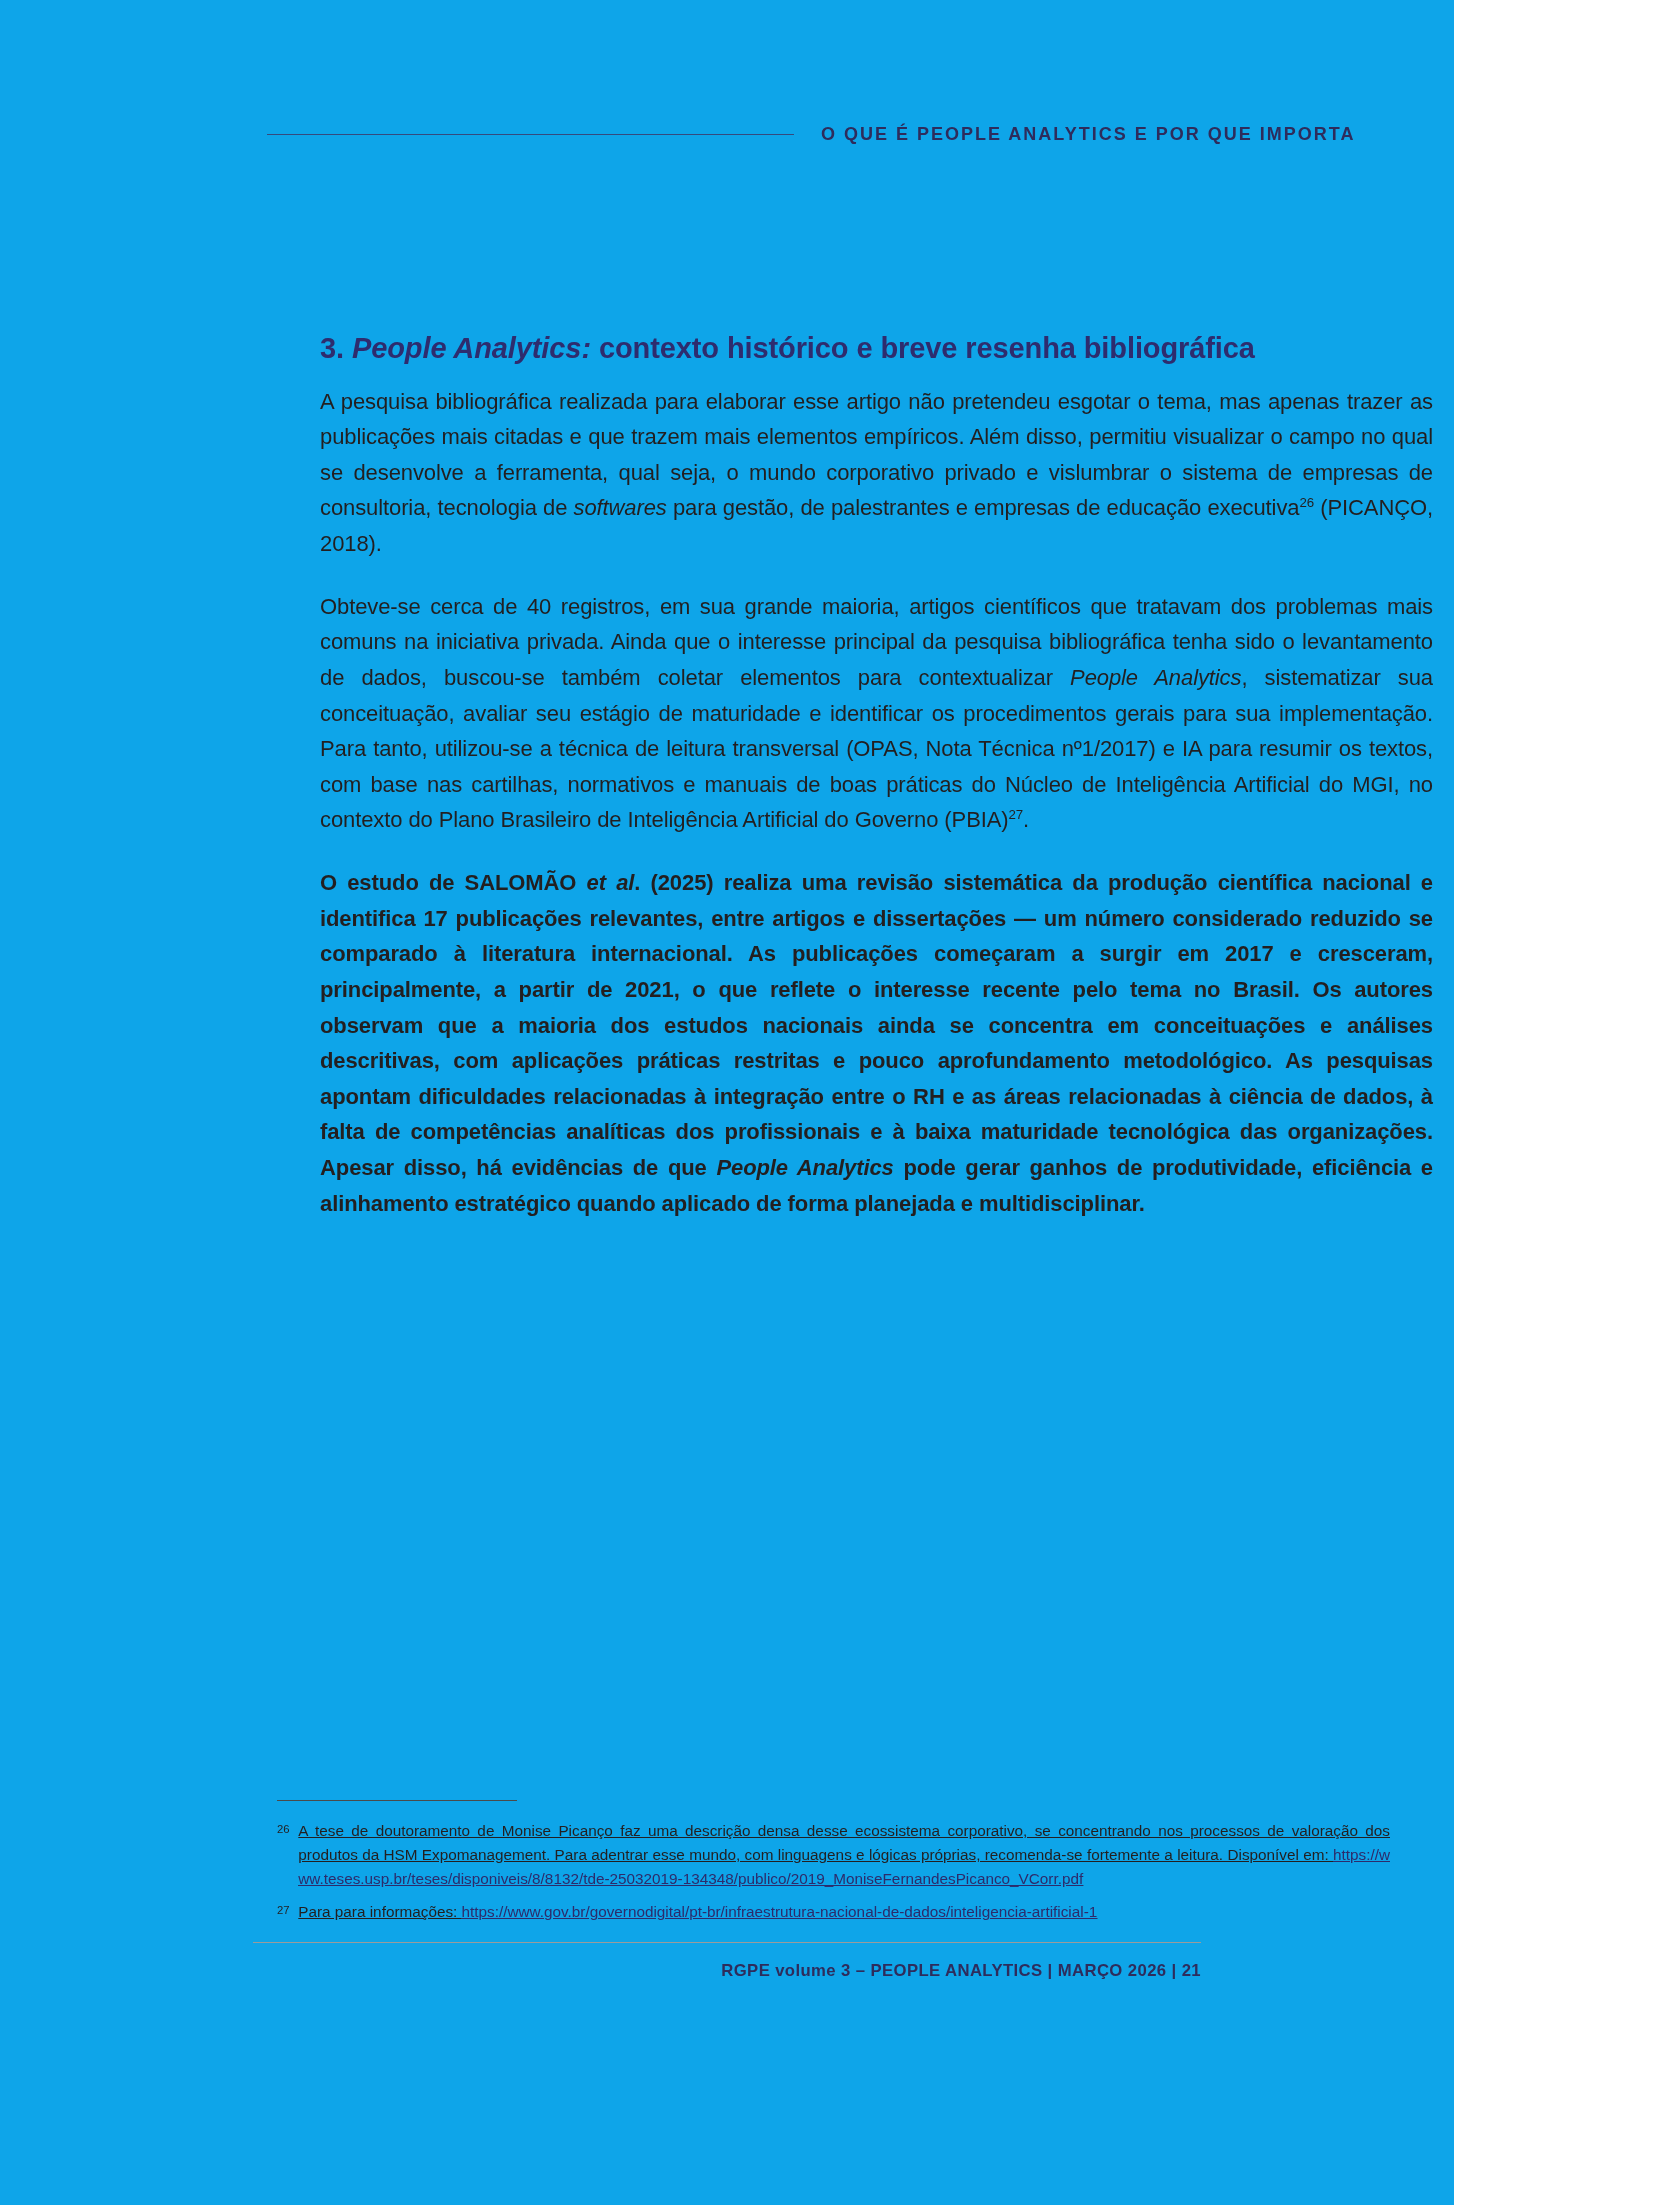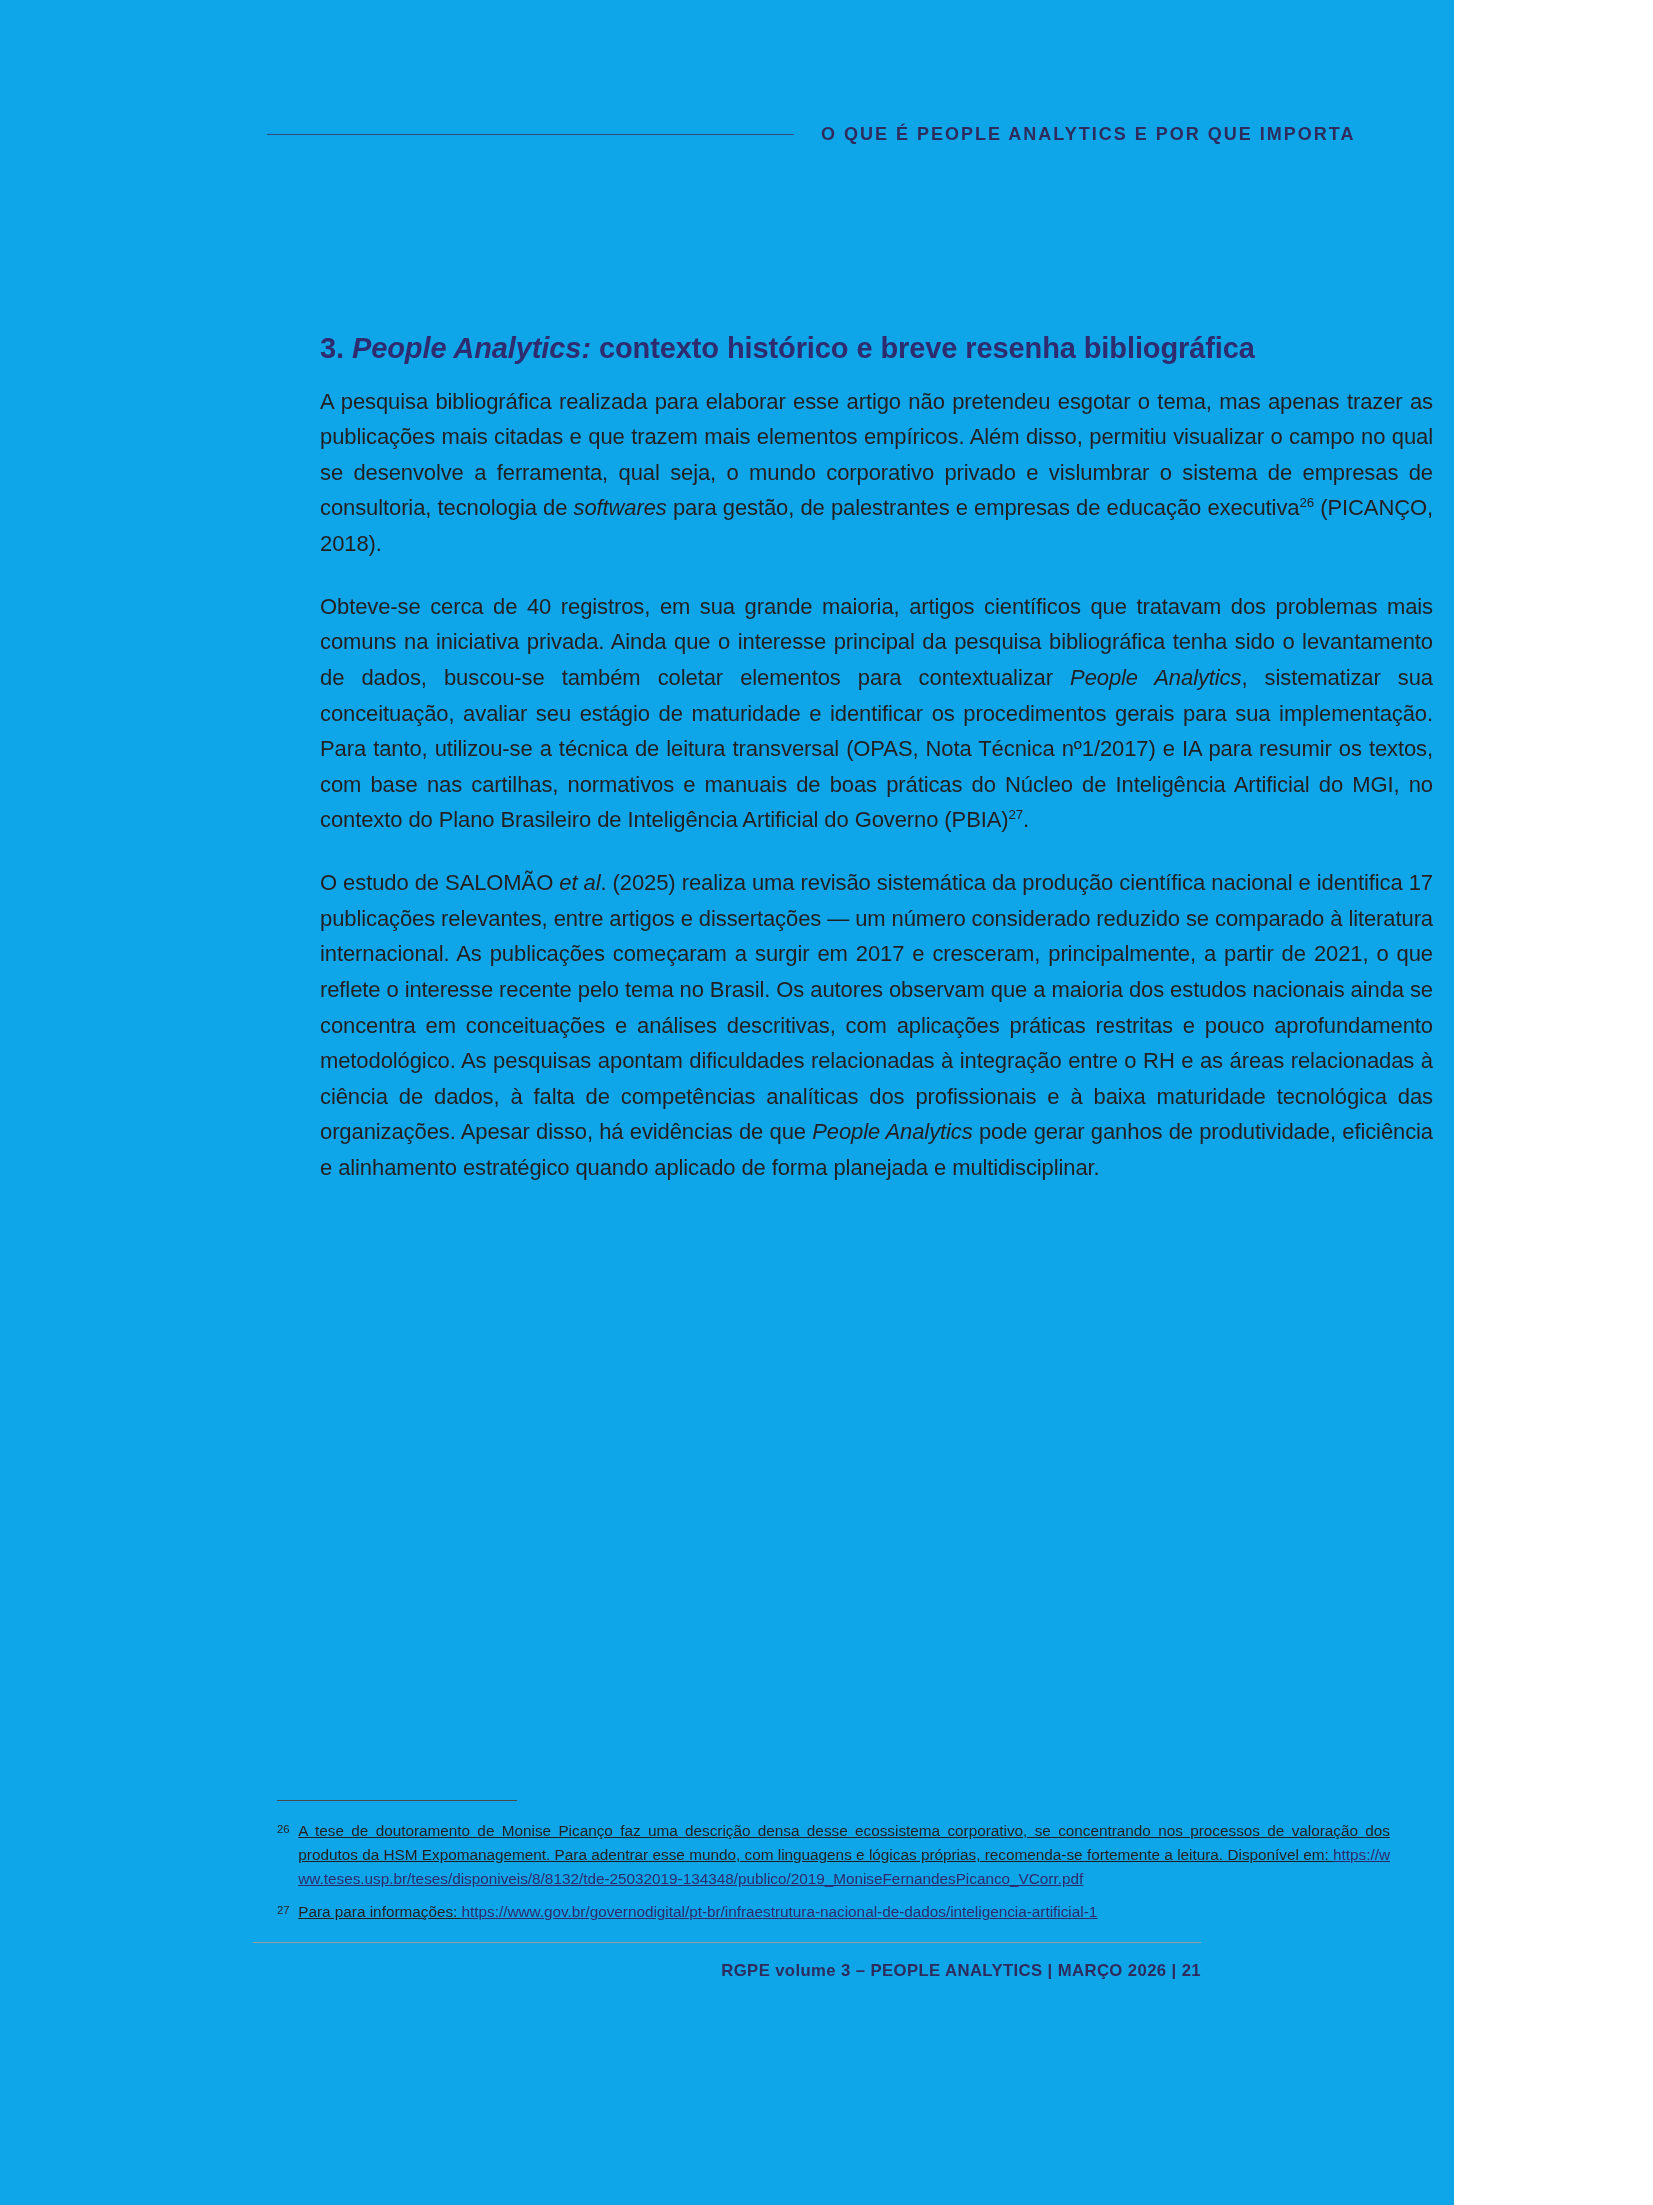--- a/index.html
+++ b/index.html
@@ -71,21 +71,21 @@
 
   p.body-par {
     margin: 0 0 27px 0;
     font-size: 22px;
     line-height: 1.62;
     color: #231f20;
     text-align: justify;
     text-justify: inter-word;
     letter-spacing: -0.1px;
   }
-  p.body-par.last { margin-bottom: 0; }
+  p.body-par.last { margin-bottom: 0; font-weight: bold; }
   p.body-par i { font-style: italic; }
   sup.fn {
     font-size: 13.3px;
     vertical-align: super;
     line-height: 0;
   }
 
   
   .footnotes {
     position: absolute;

